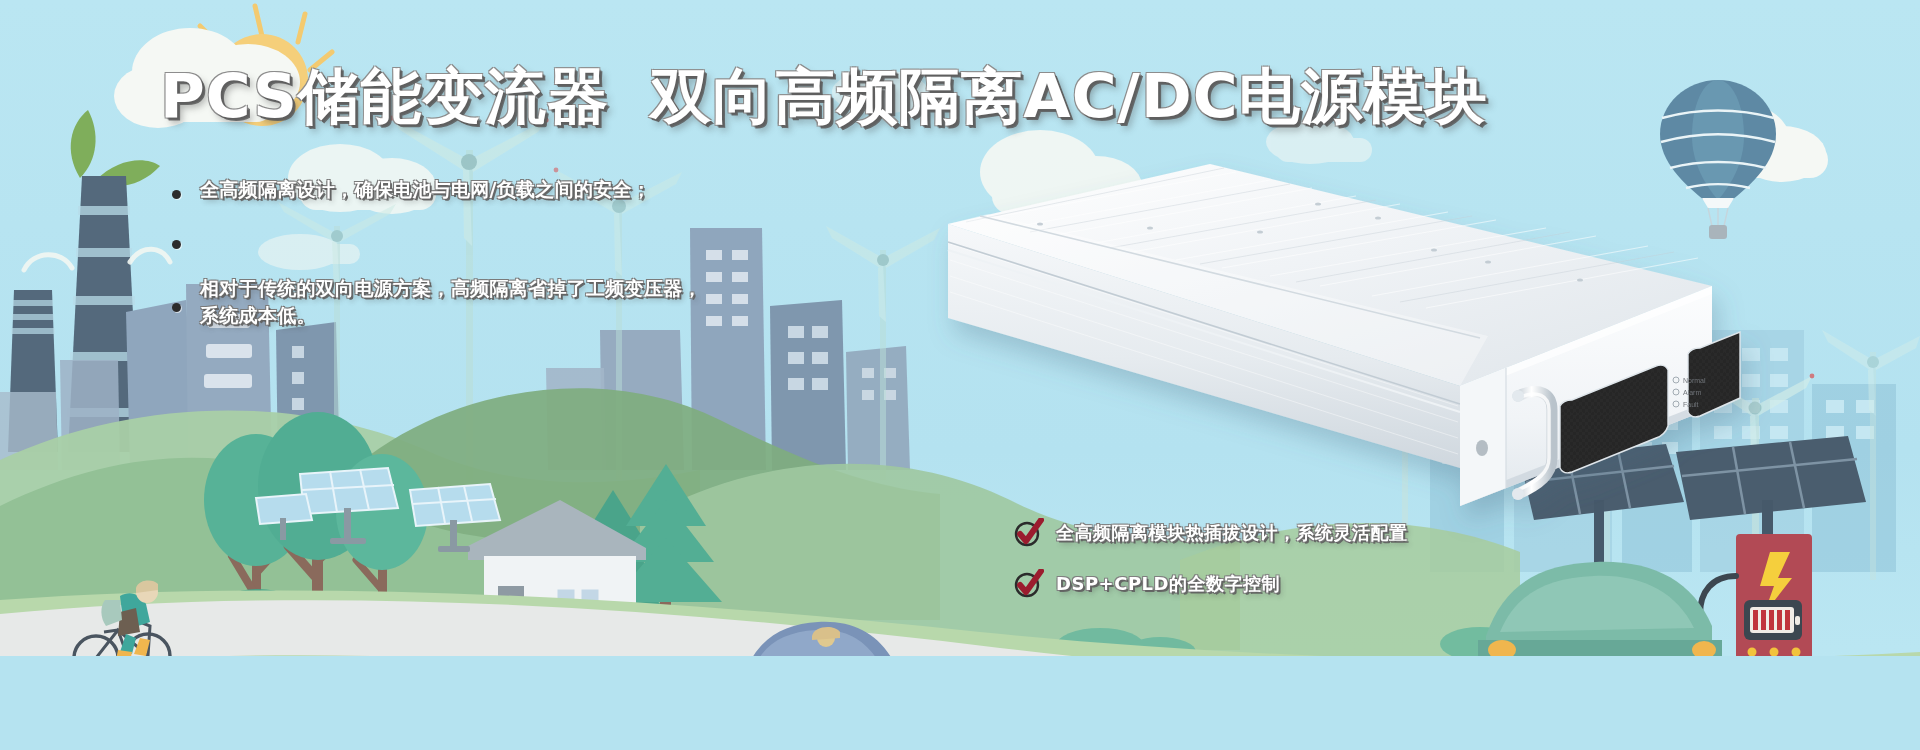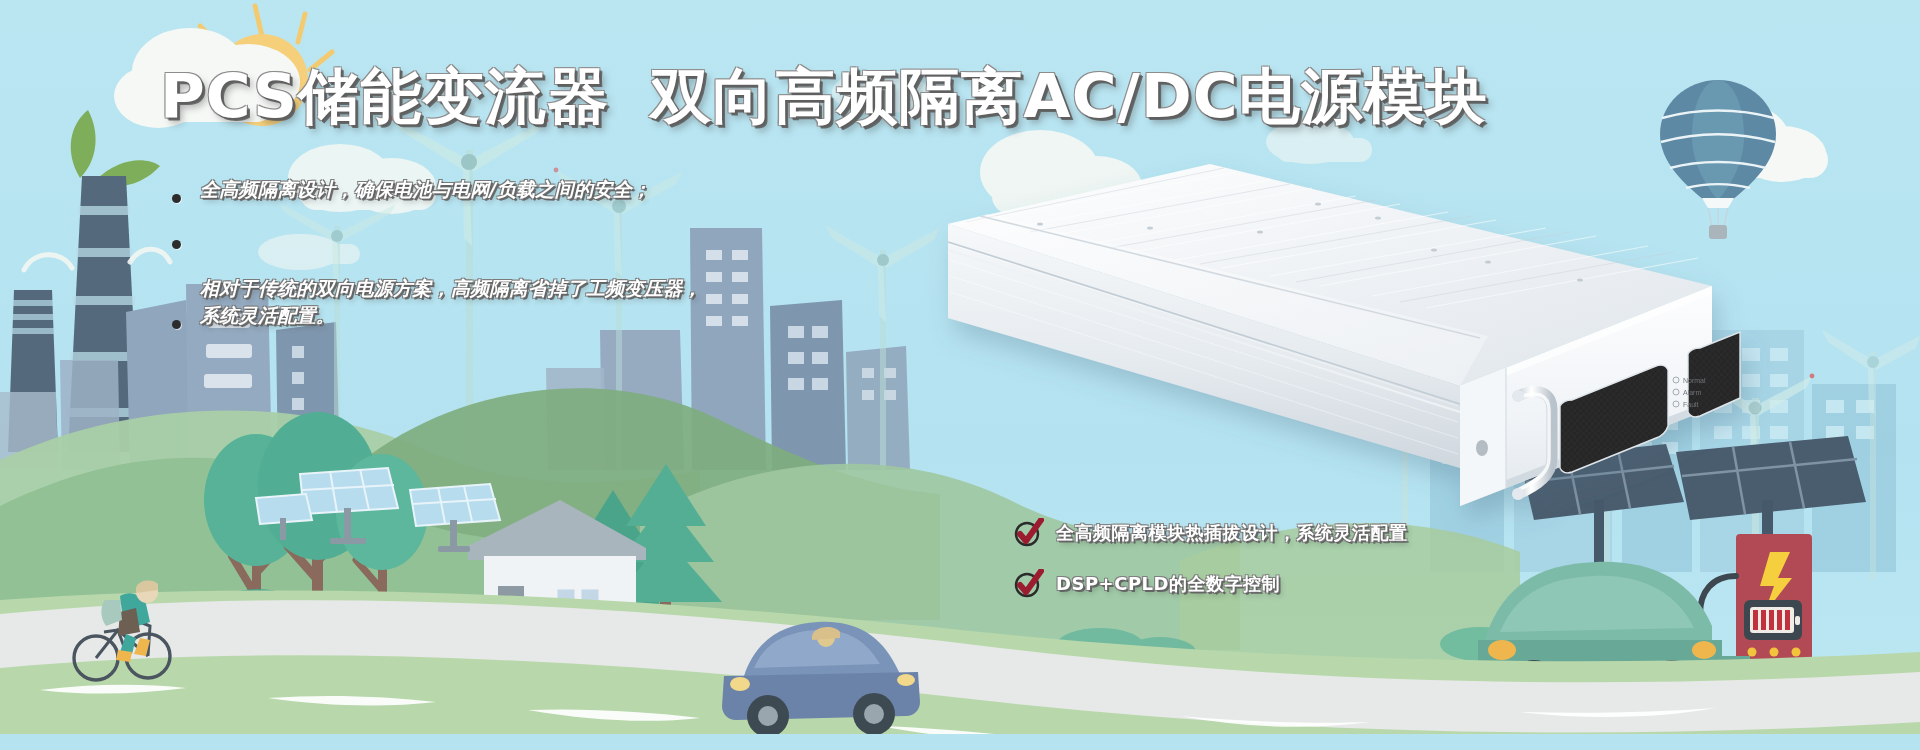--- a/index.html
+++ b/index.html
@@ -5,21 +5,21 @@
   * { margin:0; padding:0; box-sizing:border-box; }
   html,body { width:1920px; height:750px; overflow:hidden; }
   body {
     font-family:"Liberation Sans", sans-serif;
     background:#b5e3f0;
     position:relative;
   }
   #banner {
     position:relative;
     width:1920px;
-    height:734px;
+    height:656px;
     overflow:hidden;
     background:linear-gradient(180deg,#b9e4f1 0%, #b5e3f0 55%, #b9e6f2 100%);
   }
   .layer { position:absolute; left:0; top:0; width:1920px; height:750px; }
   svg.layer { display:block; }
 
   
   #title-wrap {
     position:absolute;
     left:160px;
@@ -52,23 +52,22 @@
   
   #bullets {
     position:absolute;
     left:172px;
     top:176px;
     width:700px;
     z-index:40;
   }
   .bullet-row {
     display:flex;
-    align-items:flex-end;
+    align-items:center;
     margin-bottom:26px;
-    font-style:italic;
   }
   .bullet-dot {
     flex:0 0 auto;
     width:9px; height:9px;
     border-radius:50%;
     background:#2c2c2c;
     margin-top:11px;
     margin-right:19px;
     box-shadow:1px 1px 0 rgba(255,255,255,.6);
   }
@@ -823,21 +822,21 @@
     <div class="bullet-row">
       <span class="bullet-dot"></span>
       <span class="bullet-text">全高频隔离设计，确保电池与电网/负载之间的安全；</span>
     </div>
     <div class="bullet-row">
       <span class="bullet-dot"></span>
     </div>
     <div class="bullet-row">
       <span class="bullet-dot"></span>
       <span class="bullet-text">相对于传统的双向电源方案，高频隔离省掉了工频变压器，
-系统灵活配置。</span>
+系统成本低。</span>
     </div>
   </div>
 
   <div id="checks">
     <div class="check-row">
       <span class="check-icon">
         <svg viewBox="0 0 30 30" width="30" height="30">
           <circle cx="13" cy="16" r="11" fill="none" stroke="#2b2b2b" stroke-width="2.4"></circle>
           <path d="M6,16 L12,23 L27,2" fill="none" stroke="#9b1c2e" stroke-width="6" stroke-linecap="round" stroke-linejoin="round"></path>
         </svg>

